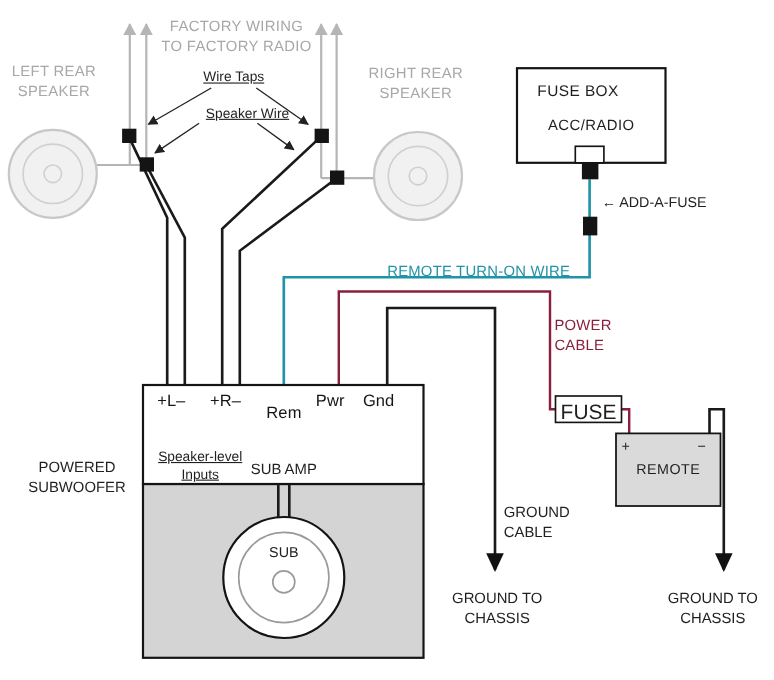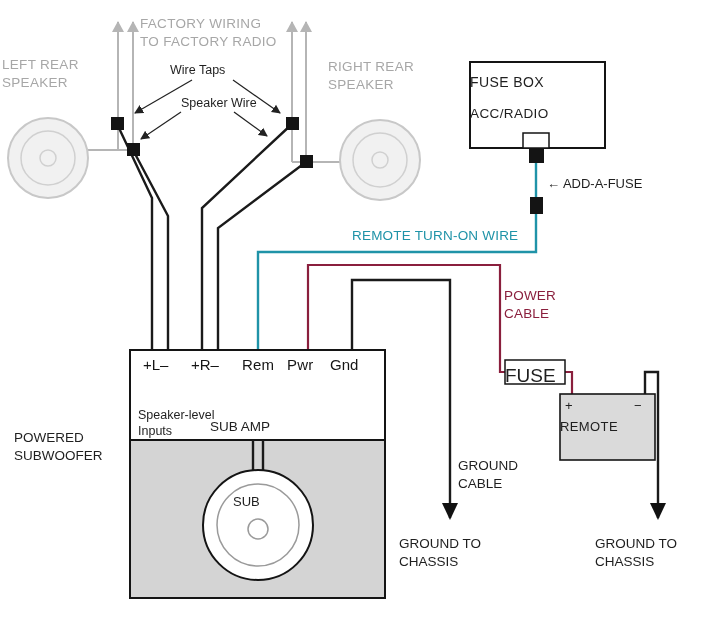--- a/index.html
+++ b/index.html
@@ -22,24 +22,24 @@
   .boxWhiteThin { fill:#ffffff; stroke:#141414; stroke-width:1.5; }
   .boxGray { fill:#dadada; stroke:#141414; stroke-width:1.6; }
   .boxEncl { fill:#d4d4d4; stroke:#141414; stroke-width:2; }
   .spkOuter { fill:#f1f1f1; stroke:#c8c8c8; stroke-width:2; }
   .spkMid { fill:#f1f1f1; stroke:#d0d0d0; stroke-width:1.5; }
   .subOuter { fill:#ffffff; stroke:#141414; stroke-width:2; }
   .subMid { fill:none; stroke:#9a9a9a; stroke-width:1.5; }
 
   
   .lbl { position:absolute; font-size:13.5px; color:#1f1f1f; line-height:1.3; white-space:pre-line; }
-  .center { text-align:left; }
-  .sm { font-size:12.5px; }
+  .center { text-align:center; }
+  .sm { font-size:12.5px;text-decoration:underline; }
   .gray { color:var(--gray-text,#a7a7a7); letter-spacing:.3px; }
-  .teal { color:var(--remote,#1f93a8); letter-spacing:.2px; }
+  .teal { color:var(--remote,#1f93a8); letter-spacing:.2px;margin-top:11px; }
   .maroon { color:var(--power,#8a1f3d); letter-spacing:.2px; }
   .caps { letter-spacing:.4px; }
   .term { position:absolute; top:356px; font-size:15px; color:#151515; white-space:nowrap; }
 </style>
 </head>
 <body>
 
 <div class="stage">
 
   <svg class="wiring" width="704" height="618" viewBox="0 0 704 618">
@@ -160,21 +160,21 @@
   <span class="term" style="left:191px;">+R–</span>
   <span class="term teal" style="left:242px;">Rem</span>
   <span class="term maroon" style="left:287px;text-align:center;">Pwr</span>
   <span class="term" style="left:330px;">Gnd</span>
 
   <div class="lbl sm center" style="left:138px; top:379px; width:88px;margin-top:28px;">Speaker-level
 Inputs</div>
 
   <div class="lbl center" style="left:210px; top:418px; width:96px;">SUB AMP</div>
 
-  <div class="lbl center" style="left:14px; top:429px; width:112px;">POWERED
+  <div class="lbl center" style="left:14px; top:416px; width:112px;">POWERED
 SUBWOOFER</div>
 
   <div class="lbl center" style="left:233px; top:494px; width:50px; font-size:13px;">SUB</div>
 
   <div class="lbl center" style="left:505px; top:364px; width:60px; font-size:19px;">FUSE</div>
 
   <span class="lbl" style="left:565px; top:398px; font-size:13px;">+</span>
   <span class="lbl" style="left:634px; top:398px; font-size:13px;">−</span>
   <div class="lbl caps center" style="left:560px; top:419px; width:95px; font-size:13px;">REMOTE</div>
 

